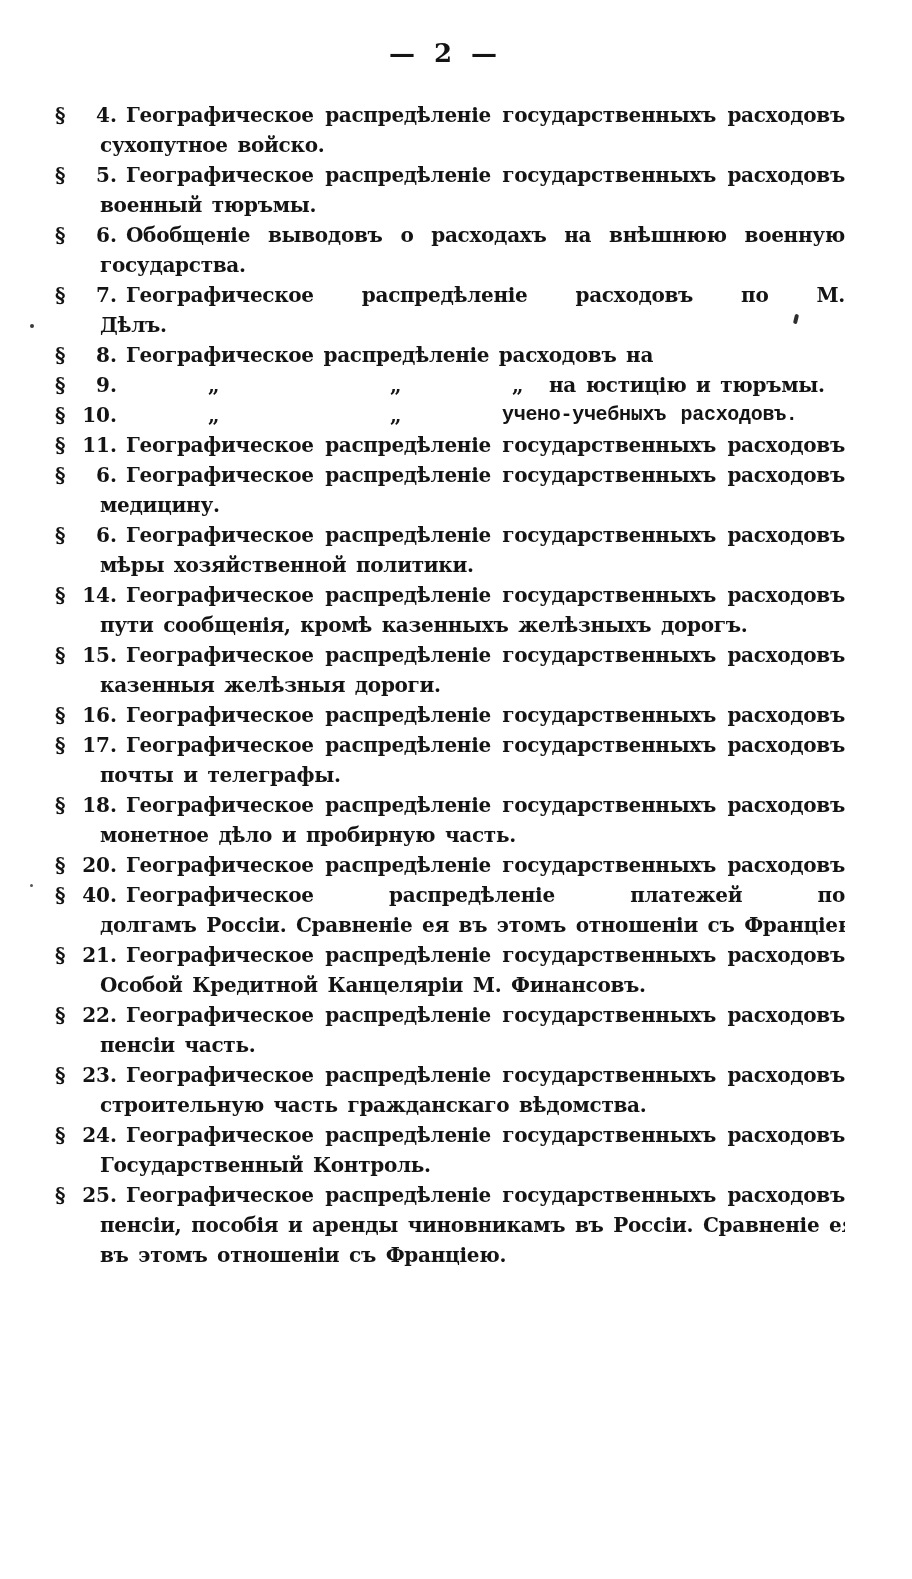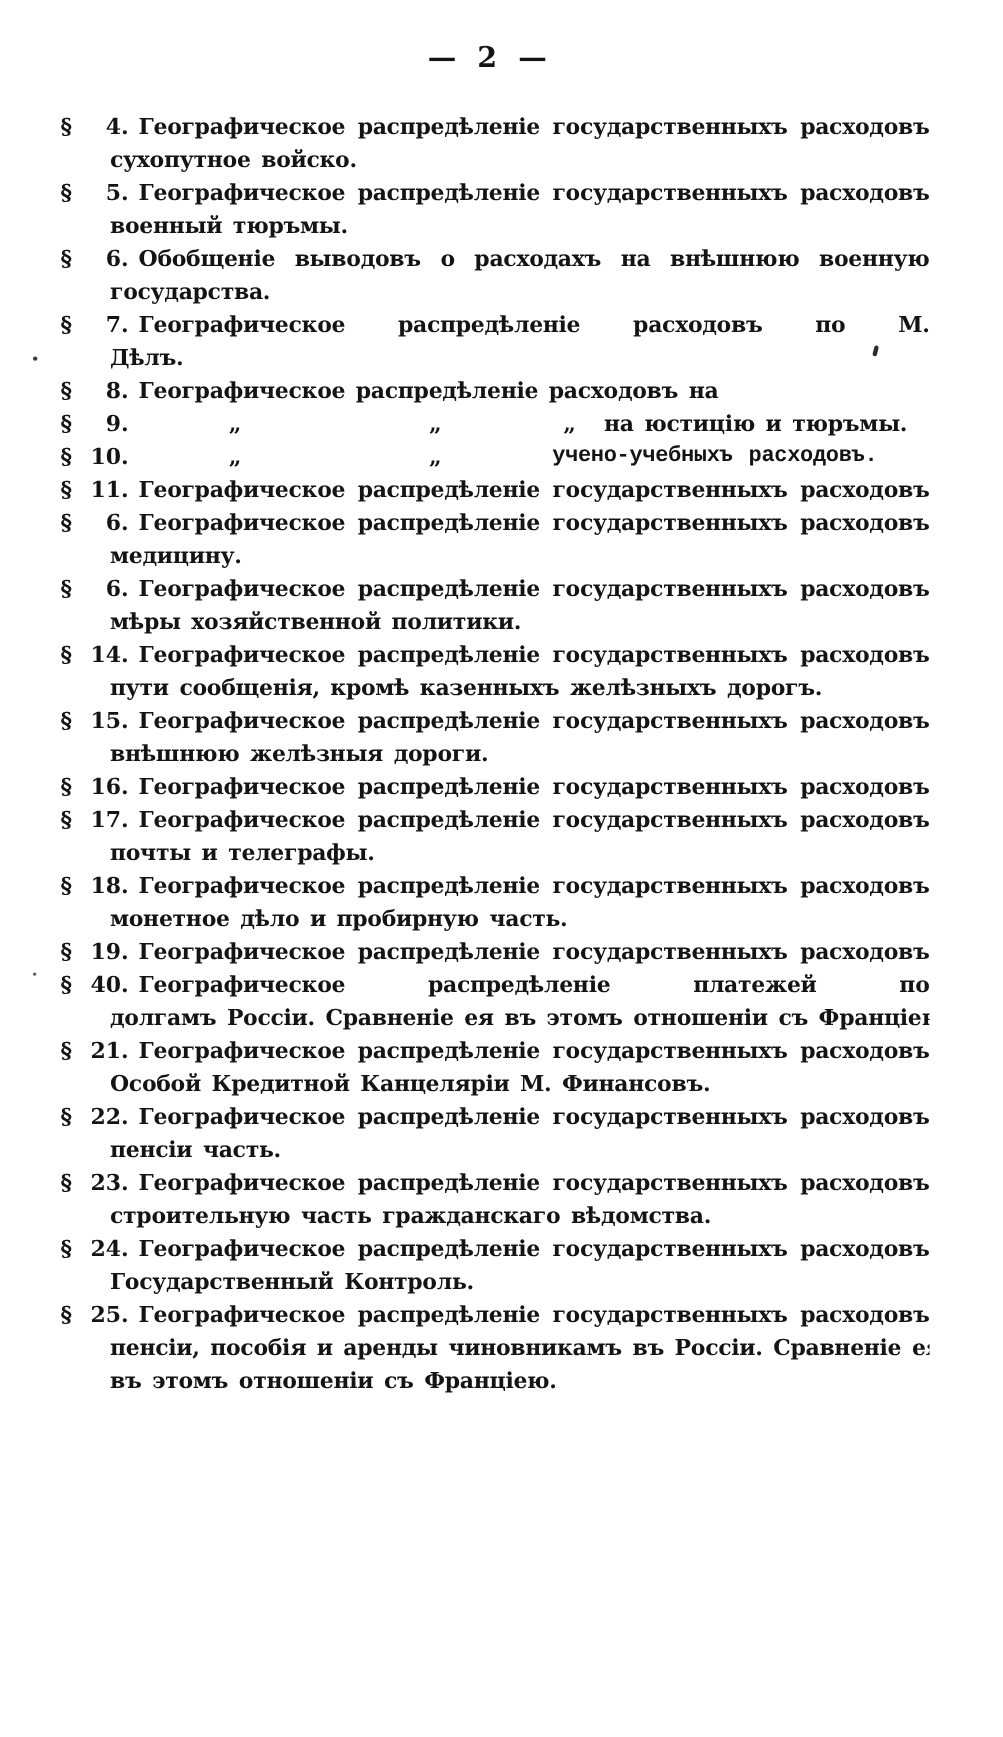--- a/index.html
+++ b/index.html
@@ -144,21 +144,21 @@
             <span class="mark">§</span>
             <span class="num">14.</span>
           </span><span class="txt">Географическое распредѣленіе государственныхъ расходовъ на</span></div>
         <div class="line cont"><span class="txt">пути сообщенія, кромѣ казенныхъ желѣзныхъ дорогъ.</span></div>
       </div>
       <div class="entry">
         <div class="line first just"><span class="prefix">
             <span class="mark">§</span>
             <span class="num">15.</span>
           </span><span class="txt">Географическое распредѣленіе государственныхъ расходовъ на</span></div>
-        <div class="line cont"><span class="txt">внѣшнюю желѣзныя дороги.</span></div>
+        <div class="line cont"><span class="txt">казенныя желѣзныя дороги.</span></div>
       </div>
       <div class="entry">
         <div class="line first just"><span class="prefix">
             <span class="mark">§</span>
             <span class="num">16.</span>
           </span><span class="txt">Географическое распредѣленіе государственныхъ расходовъ на</span></div>
       </div>
       <div class="entry">
         <div class="line first just"><span class="prefix">
             <span class="mark">§</span>
@@ -169,21 +169,21 @@
       <div class="entry">
         <div class="line first just"><span class="prefix">
             <span class="mark">§</span>
             <span class="num">18.</span>
           </span><span class="txt">Географическое распредѣленіе государственныхъ расходовъ на</span></div>
         <div class="line cont"><span class="txt">монетное дѣло и пробирную часть.</span></div>
       </div>
       <div class="entry">
         <div class="line first just"><span class="prefix">
             <span class="mark">§</span>
-            <span class="num">19.</span>
+            <span class="num">20.</span>
           </span><span class="txt">Географическое распредѣленіе государственныхъ расходовъ на</span></div>
       </div>
       <div class="entry">
         <div class="line first just"><span class="prefix">
             <span class="mark">§</span>
             <span class="num">40.</span>
           </span><span class="txt">Географическое распредѣленіе платежей по государственнымъ</span></div>
         <div class="line cont"><span class="txt">долгамъ Россіи. Сравненіе ея въ этомъ отношеніи съ Франціею.</span></div>
       </div>
       <div class="entry">

